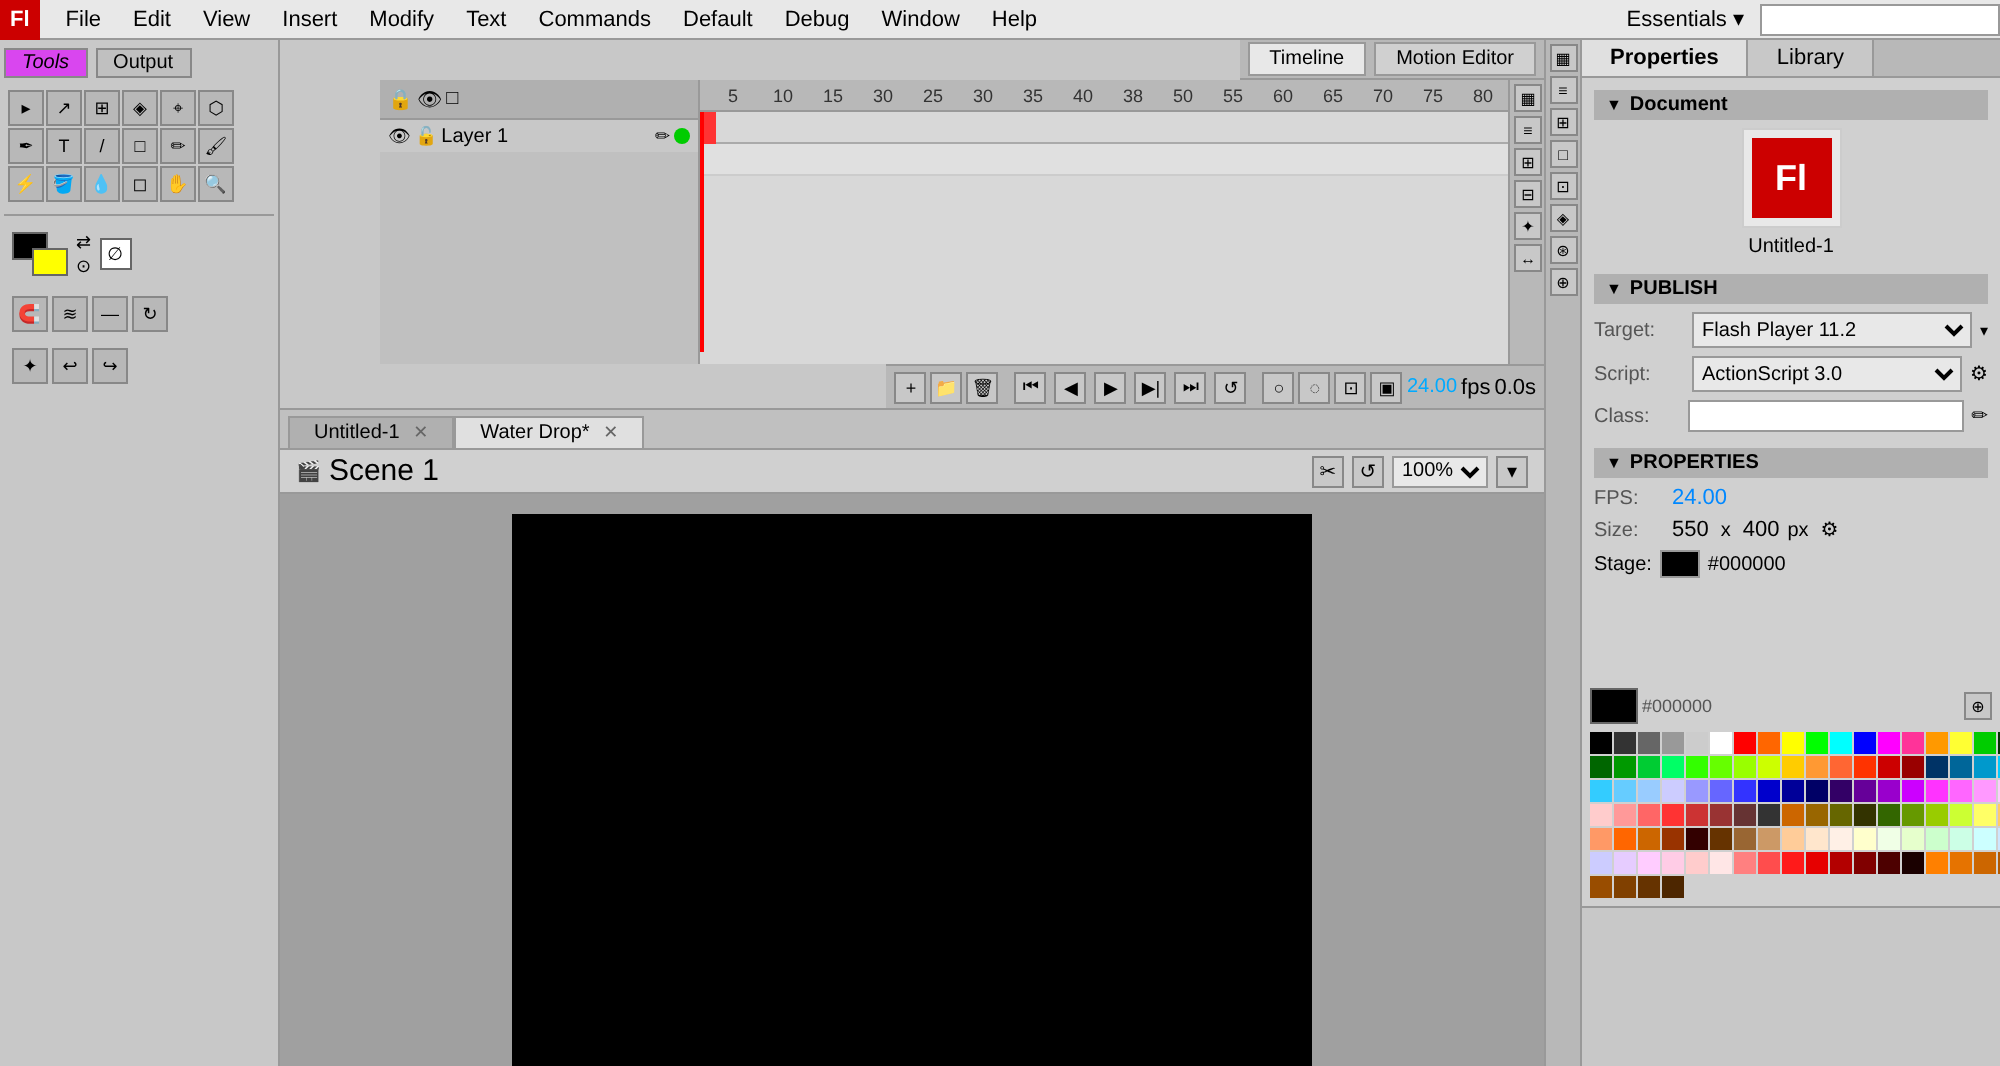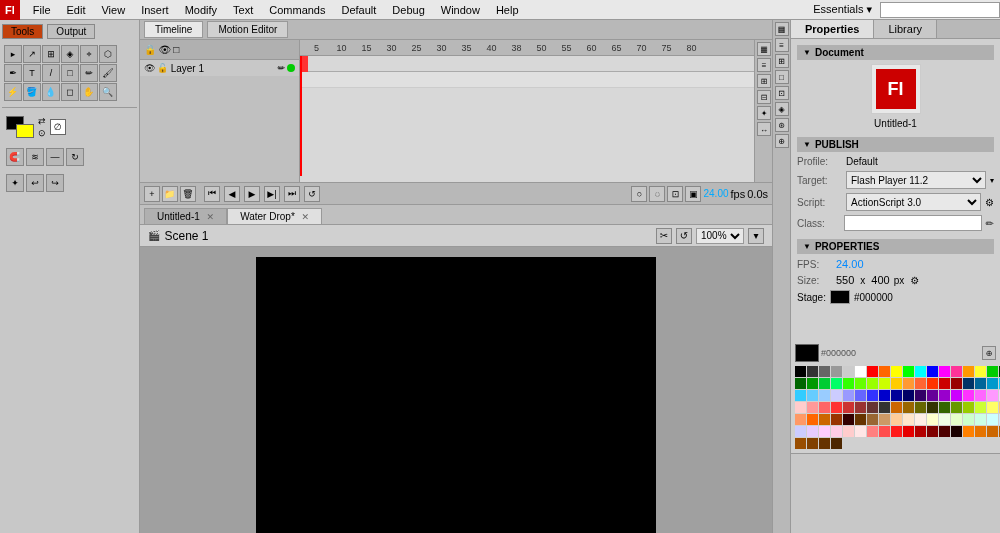--- a/index.html
+++ b/index.html
@@ -16,27 +16,27 @@
     
     #main { display: flex; height: 513px; }
 
     
     #toolbar { background: #c8c8c8; width: 140px; border-right: 1px solid #999; padding: 4px 2px; display: flex; flex-direction: column; gap: 2px; }
     #toolbar .tool-section { display: flex; flex-wrap: wrap; gap: 1px; padding: 2px; }
     #toolbar .tool-btn { width: 18px; height: 18px; background: #b8b8b8; border: 1px solid #888; display: flex; align-items: center; justify-content: center; cursor: pointer; font-size: 9px; }
     #toolbar .divider { height: 1px; background: #999; margin: 2px 0; }
     #toolbar .tools-header { display: flex; gap: 4px; margin-bottom: 2px; }
     .tab-btn { background: #c0c0c0; border: 1px solid #888; padding: 1px 8px; font-size: 10px; cursor: pointer; }
-    .tab-btn.active { background: #c2410c; }
+    .tab-btn.active { background: #d946ef; font-style: italic; }
 
     
     #center { flex: 1; display: flex; flex-direction: column; }
 
     
-    #timeline-area { background: #c8c8c8; height: 185px; border-bottom: 1px solid #999; display: flex; flex-direction: column; }
+    #timeline-area { background: #c8c8c8; height: 185px; border-bottom: 1px solid #999; display: flex; flex-direction: column; align-items: flex-end; }
     #timeline-tabs { display: flex; align-items: center; background: #b8b8b8; height: 20px; border-bottom: 1px solid #999; padding: 0 4px; gap: 4px; }
     #timeline-tabs .tl-tab { padding: 2px 10px; font-size: 10px; background: #d0d0d0; border: 1px solid #999; cursor: pointer; }
     #timeline-tabs .tl-tab.active { background: #e8e8e8; }
 
     #timeline-content { display: flex; flex: 1; }
     #layer-panel { width: 160px; background: #c0c0c0; border-right: 1px solid #999; }
     #layer-header { height: 20px; background: #b0b0b0; border-bottom: 1px solid #999; display: flex; align-items: center; padding: 0 4px; gap: 2px; }
     #layer-row { height: 16px; background: #c8c8c8; display: flex; align-items: center; padding: 0 4px; gap: 2px; }
     #layer-row .layer-name { font-size: 10px; flex: 1; }
     #layer-row .layer-dot { width: 8px; height: 8px; background: #00cc00; border-radius: 50%; }
@@ -54,21 +54,21 @@
 
     
     #canvas-tabs { height: 20px; background: #c0c0c0; border-bottom: 1px solid #999; display: flex; align-items: flex-end; padding: 0 4px; gap: 0; }
     .canvas-tab { padding: 2px 12px; font-size: 10px; background: #b0b0b0; border: 1px solid #999; border-bottom: none; cursor: pointer; position: relative; }
     .canvas-tab.active { background: #e0e0e0; }
     .canvas-tab .close-x { margin-left: 4px; font-size: 9px; color: #666; }
 
     
     #canvas-area { flex: 1; background: #a0a0a0; overflow: auto; position: relative; }
     #canvas-toolbar { height: 22px; background: #d0d0d0; border-bottom: 1px solid #999; display: flex; align-items: center; padding: 0 8px; gap: 4px; }
-    #canvas-toolbar .breadcrumb { font-size: 12px; }
+    #canvas-toolbar .breadcrumb { font-size: 15px; }
     #canvas-toolbar .spacer { flex: 1; }
     #canvas-toolbar .zoom-select { font-size: 10px; background: #e8e8e8; border: 1px solid #999; height: 16px; }
     #canvas-toolbar .ct-btn { width: 16px; height: 16px; background: #c8c8c8; border: 1px solid #888; display: flex; align-items: center; justify-content: center; font-size: 10px; cursor: pointer; }
 
     #stage-container { padding: 10px; display: flex; justify-content: center; }
     #stage { background: #000; width: 400px; height: 280px; }
 
     
     #right-panel { width: 210px; background: #d0d0d0; border-left: 1px solid #999; display: flex; flex-direction: column; }
     #right-panel-tabs { display: flex; background: #b8b8b8; border-bottom: 1px solid #999; }
@@ -337,24 +337,20 @@
         <div class="doc-icon">
           <div class="fl-icon">Fl</div>
         </div>
         <div class="doc-name">Untitled-1</div>
       </div>
 
       <div class="prop-section">
         <div class="prop-section-header">
           <span class="triangle">▼</span>
           <span>PUBLISH</span>
-        </div>
-        <div class="publish-row">
-          <span class="publish-label">Profile:</span>
-          <span class="publish-value">Default</span>
         </div>
         <div class="publish-row">
           <span class="publish-label">Target:</span>
           <select class="prop-select">
             <option>Flash Player 11.2</option>
           </select>
           <span style="font-size:8px;">▾</span>
         </div>
         <div class="publish-row">
           <span class="publish-label">Script:</span>

